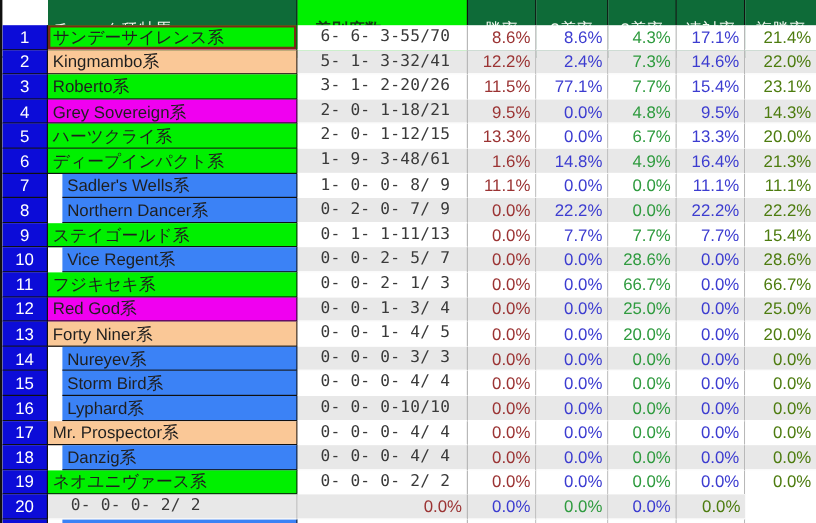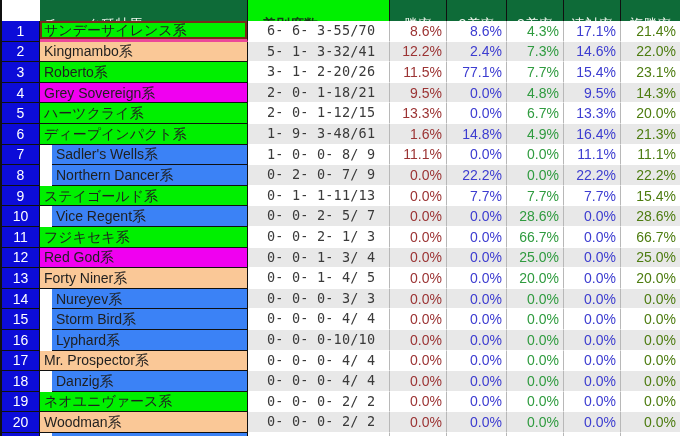--- a/index.html
+++ b/index.html
@@ -28,21 +28,21 @@
   }
   
   .name-cell{
     font-size:14px;color:#1f1f1f;padding-left:4px;
     border-bottom:1px solid #101010;border-right:1px solid #101010;
   }
   .c-green{background:#00f000;}
   .c-cyan{background:#3b82f6;margin-left:12px;}
   .c-magenta{background:#f000f0;}
   .c-peach{background:#fac897;}
-  .name-cell.selected{box-shadow:inset 0 0 0 2px #7b2a18;border-bottom:3px solid #ec4899;text-align:right;}
+  .name-cell.selected{box-shadow:inset 0 0 0 2px #7b2a18;border-bottom:1px solid #ec4899;text-align:right;}
   
   .num{
     background:#fff;border-right:1px solid #b8b8b8;border-bottom:1px solid #fff;
     font-size:14px;
   }
   .alt .num{background:#e8e8e8;text-align:center;}
   .record-cell{
     font-family:"DejaVu Sans Mono","Liberation Mono",monospace;
     white-space:pre;color:#3a3a3a;padding-left:19px;font-size:13.5px;letter-spacing:0.2px;
   }
@@ -253,21 +253,20 @@
     <div class="cell name-cell c-green">ネオユニヴァース系</div>
     <div class="cell num record-cell">0- 0- 0- 2/ 2</div>
     <div class="cell num rate col-win">0.0%</div>
     <div class="cell num rate col-blue">0.0%</div>
     <div class="cell num rate col-green">0.0%</div>
     <div class="cell num rate col-blue">0.0%</div>
     <div class="cell num rate col-dark">0.0%</div>
   </div>
       <div class="row alt">
     <div class="cell rank-cell">20</div>
-    <div class="cell name-cell c-peach">Woodman系</div>
     <div class="cell num record-cell">0- 0- 0- 2/ 2</div>
     <div class="cell num rate col-win">0.0%</div>
     <div class="cell num rate col-blue">0.0%</div>
     <div class="cell num rate col-green">0.0%</div>
     <div class="cell num rate col-blue">0.0%</div>
     <div class="cell num rate col-dark">0.0%</div>
   </div>
       <div class="row">
     <div class="cell rank-cell"></div>
     <div class="cell name-cell c-cyan"></div>

